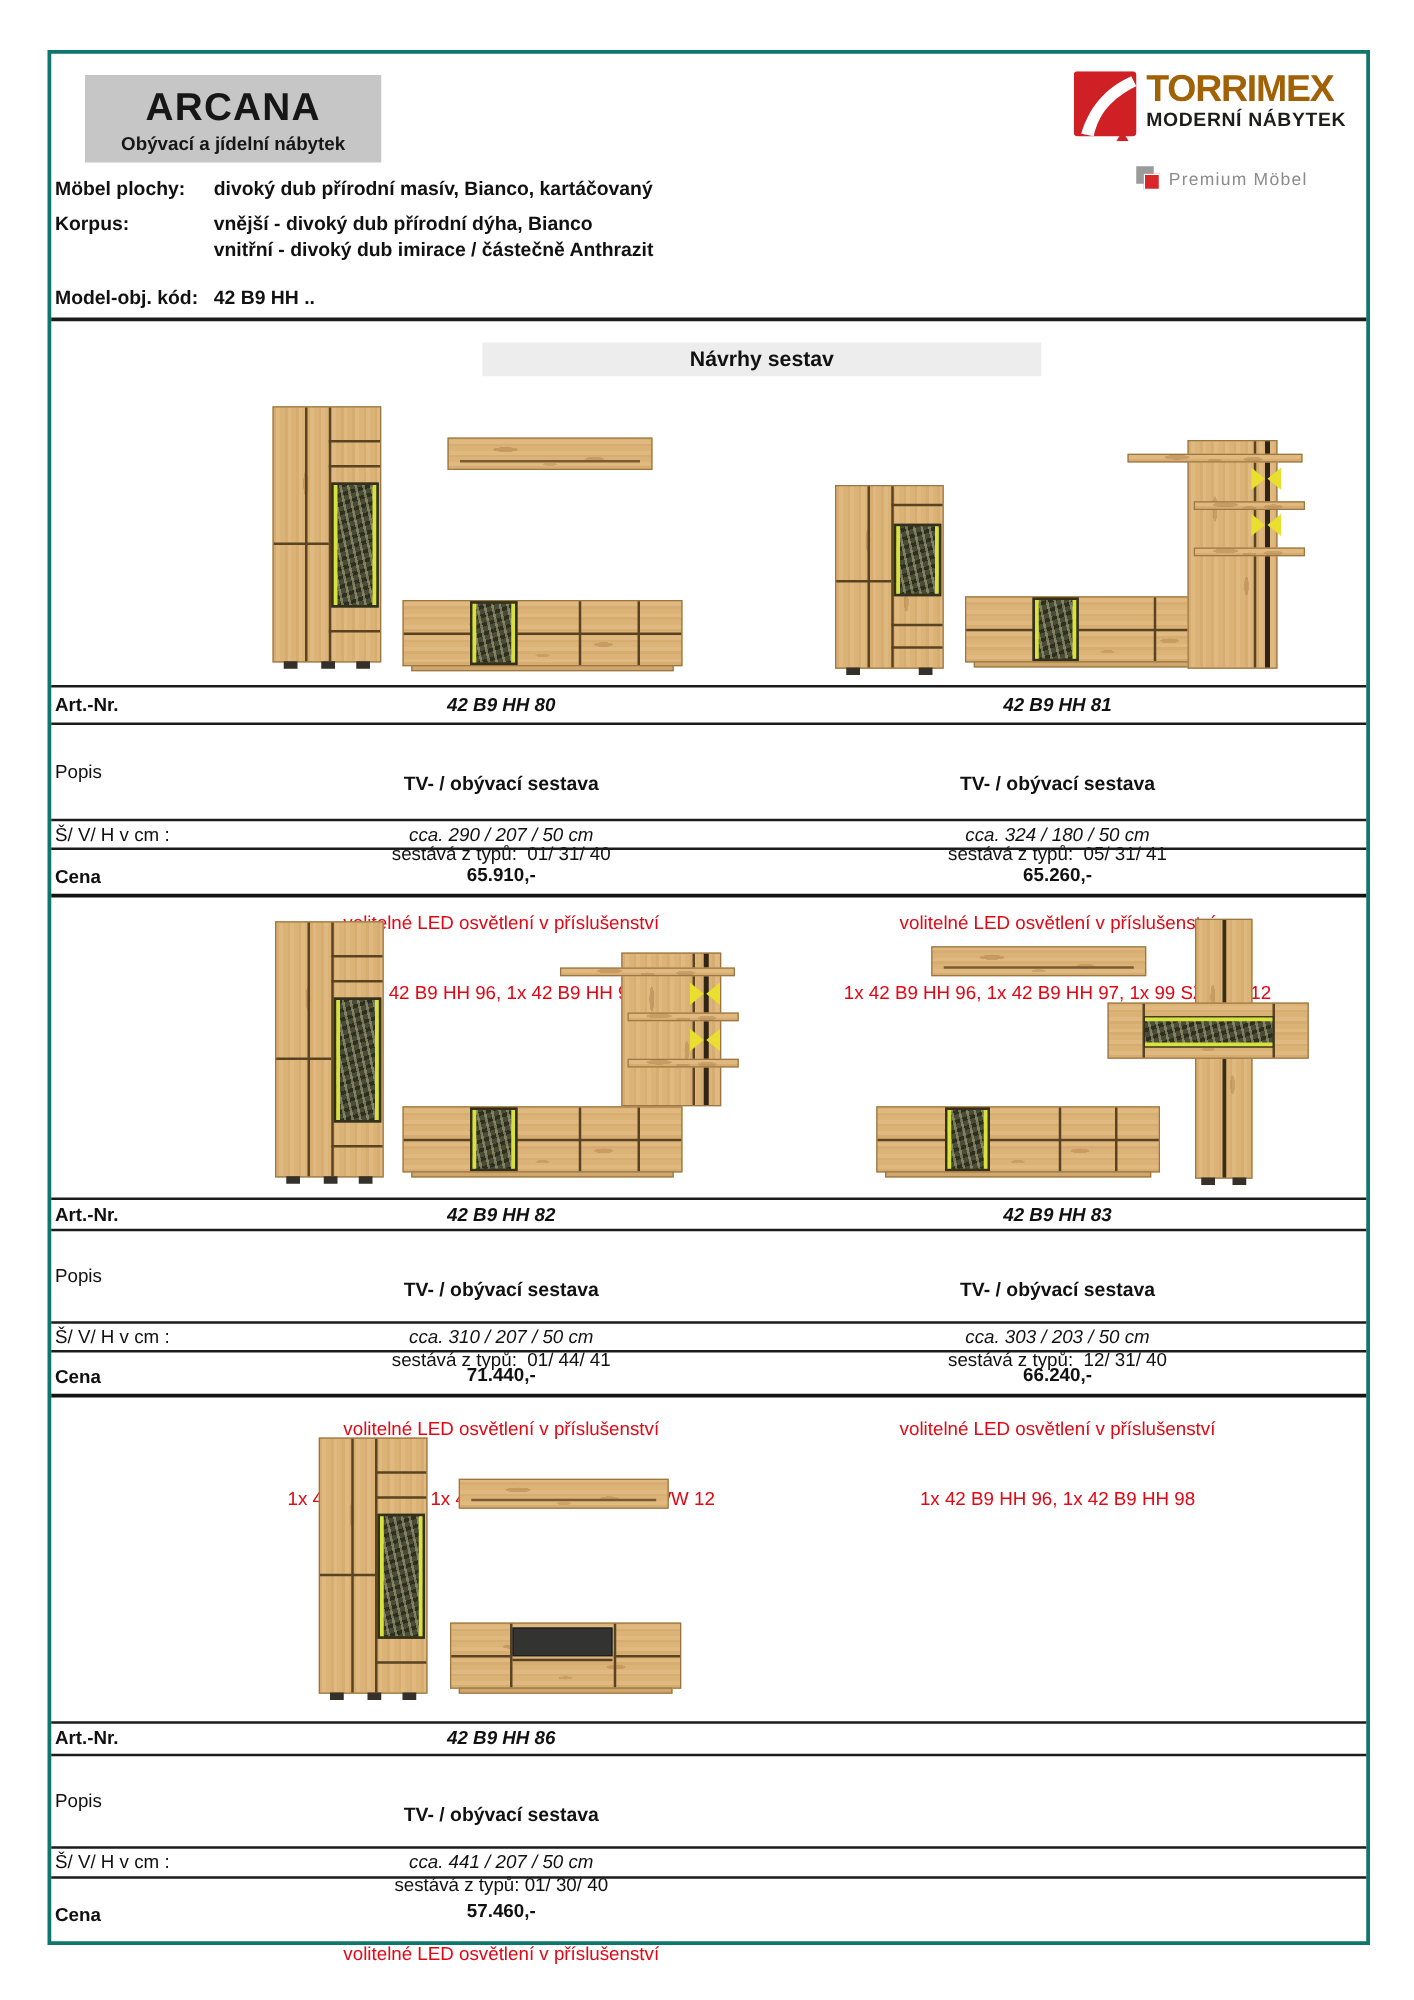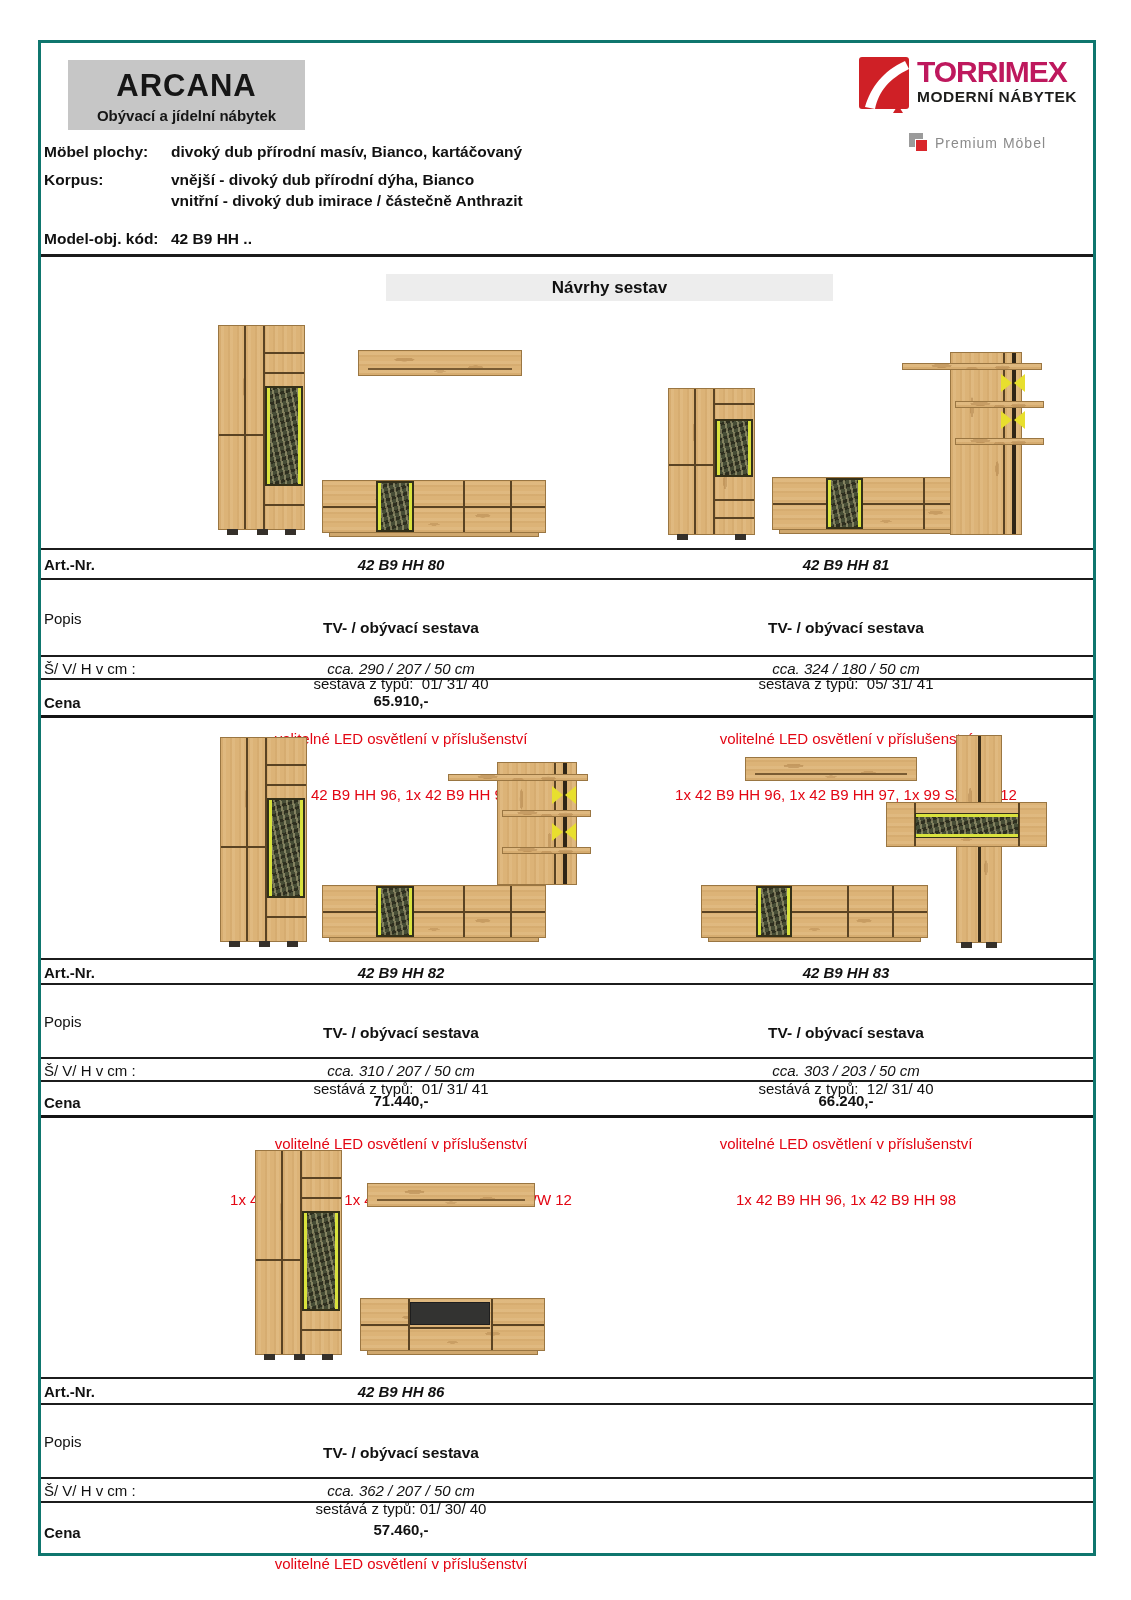--- a/index.html
+++ b/index.html
@@ -12,21 +12,21 @@
   
   .brand-block { position:absolute; left:27px; top:17px; width:237px; height:70px;
                  background:#c6c6c6; text-align:center; padding-top:8px; }
   .brand-title { font-size:31px; font-weight:bold; letter-spacing:1px; color:#161616; }
   .brand-sub   { font-size:15px; font-weight:bold; color:#161616; margin-top:3px; }
 
   .logo-wrap { position:absolute; left:818px; top:14px; width:240px; }
   .logo-row { display:flex; align-items:flex-start; }
   .logo-mark { width:54px; height:56px; flex:0 0 auto; }
   .logo-texts { margin-left:4px; }
-  .logo-word { font-size:30px; font-weight:bold; letter-spacing:-1px; color:#be185d; line-height:30px; }
+  .logo-word { font-size:30px; font-weight:bold; letter-spacing:-1px; color:#a16207; line-height:30px; }
   .logo-tag  { font-size:15.5px; font-weight:bold; letter-spacing:.5px; color:#1d1d1b; margin-top:1px; }
   .premium { position:absolute; left:50px; top:76px; display:flex; align-items:center;justify-content:center; }
   .pm-icon { position:relative; width:20px; height:20px; }
   .pm-gray { position:absolute; left:0; top:0; width:14px; height:14px; background:#9b9b9b; }
   .pm-red  { position:absolute; left:6px; top:6px; width:13px; height:13px; background:#d9262b; border:1px solid #fff; }
   .pm-text { margin-left:6px; font-size:14px; color:#8b8b8b; letter-spacing:1px; }
 
   .spec-label { position:absolute; left:3px; font-size:15.5px; font-weight:bold; }
   .spec-value { position:absolute; left:130px; font-size:15.5px; font-weight:bold; }
   .model-hr { position:absolute; left:0; right:0; top:211px; height:3px; background:#1b1b1b; }
@@ -226,20 +226,21 @@
       </div>
     </div>
     <div class="trow row-line-top" style="height:23px;">
       <span class="rlabel">Š/ V/ H v cm :</span>
       <span class="val-l vcenter">cca. 290 / 207 / 50 cm</span>
       <span class="val-r vcenter">cca. 324 / 180 / 50 cm</span>
     </div>
     <div class="trow row-line-top row-line-thick-bottom" style="height:40px;">
       <span class="rlabel bold" style="top:62%;">Cena</span>
       <span class="val-l bold" style="top:56%;transform:translateY(-50%);">65.910,-</span>
+      <span class="val-r bold" style="top:56%;transform:translateY(-50%);">65.260,-</span>
     </div>
   </div>
 
   <div class="band" style="top:675px; height:400px;">
     <div class="furniture" style="height:240px;">
 
       <div class="piece wood wood-v" style="left:179px;top:19px;width:87px;height:205px;">
         <div class="seam-v" style="left:25px;"></div>
         <div class="seam-v" style="left:44px;"></div>
         <div class="seam-h" style="left:0;width:44px;top:108px;"></div>
@@ -304,21 +305,21 @@
 
     <div class="trow row-line-top" style="height:25px;">
       <span class="rlabel bold">Art.-Nr.</span>
       <span class="val-l vcenter bold">42 B9 HH 82</span>
       <span class="val-r vcenter bold">42 B9 HH 83</span>
     </div>
     <div class="trow row-line-top" style="height:74px;">
       <span class="rlabel">Popis</span>
       <div class="val-l popis">
         <div class="bold t">TV- / obývací sestava</div>
-        <div>sestává z typů:  01/ 31/ 41</div>
+        <div>sestává z typů:  01/ 44/ 41</div>
         <div class="red">volitelné LED osvětlení v příslušenství</div>
         <div class="red">1x 42 B9 HH 96, 1x 42 B9 HH 98, 1x 99 SZ WW 12</div>
       </div>
       <div class="val-r popis">
         <div class="bold t">TV- / obývací sestava</div>
         <div>sestává z typů:  12/ 31/ 40</div>
         <div class="red">volitelné LED osvětlení v příslušenství</div>
         <div class="red">1x 42 B9 HH 96, 1x 42 B9 HH 98</div>
       </div>
     </div>
@@ -374,21 +375,21 @@
       <span class="rlabel">Popis</span>
       <div class="val-l popis">
         <div class="bold t">TV- / obývací sestava</div>
         <div>sestává z typů: 01/ 30/ 40</div>
         <div class="red">volitelné LED osvětlení v příslušenství</div>
         
       </div>
     </div>
     <div class="trow row-line-top" style="height:24px;">
       <span class="rlabel">Š/ V/ H v cm :</span>
-      <span class="val-l vcenter">cca. 362 / 207 / 50 cm</span>
+      <span class="val-l vcenter">cca. 441 / 207 / 50 cm</span>
     </div>
     <div class="trow row-line-top" style="height:52px;">
       <span class="rlabel bold" style="top:58%;">Cena</span>
       <span class="val-l bold" style="top:52%;transform:translateY(-50%);">57.460,-</span>
     </div>
   </div>
 
 </div>
 </div>
 

